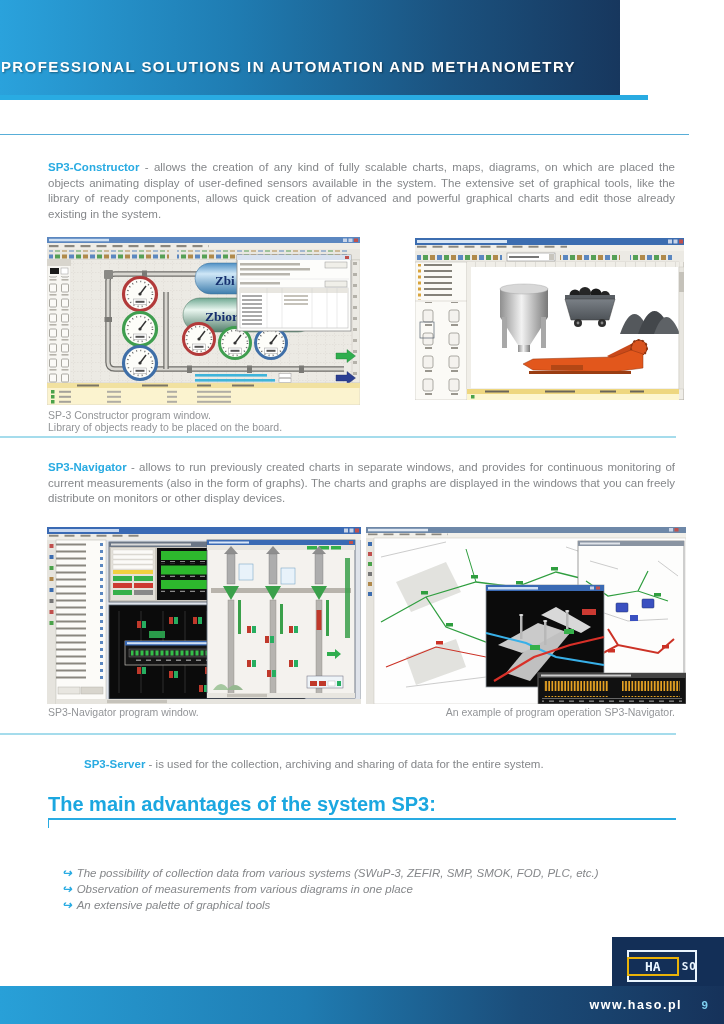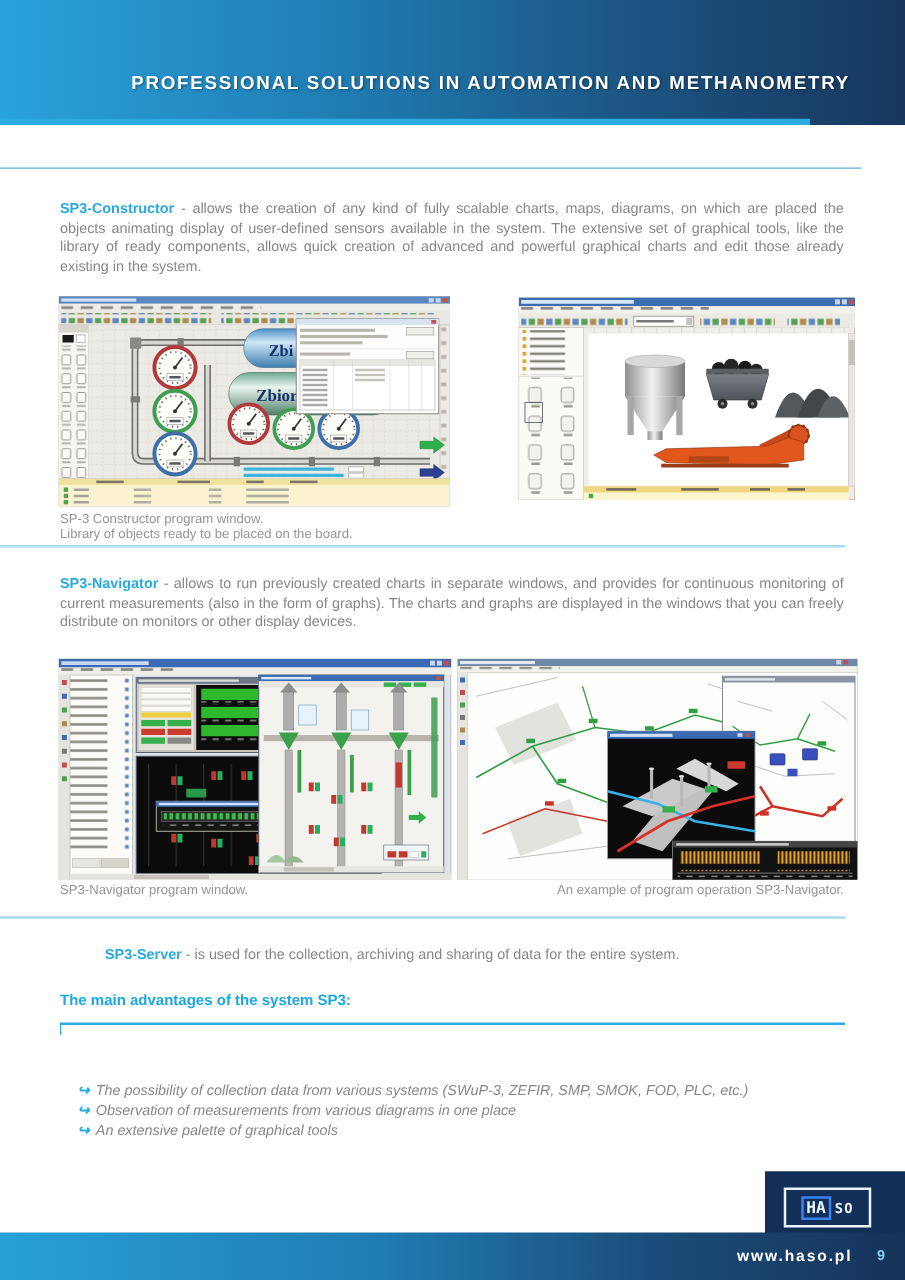--- a/index.html
+++ b/index.html
@@ -1,50 +1,50 @@
 <!DOCTYPE html>
 <html><head>
 <meta charset="utf-8">
 <style>
   html,body{margin:0;padding:0;background:#ffffff;}
   .page{position:relative;width:724px;height:1024px;background:#ffffff;overflow:hidden;
         font-family:"Liberation Sans",sans-serif;}
   
-  .hd{position:absolute;left:0;top:0;width:724px;height:100px;
+  .hd{position:absolute;left:0;top:0;width:620px;height:100px;
       background:linear-gradient(90deg,#2aa2dc 0%,#1f7cb2 38%,#1b527f 72%,#17375e 100%);}
   .hd-title{position:absolute;right:44px;top:58px;color:#fff;font-weight:bold;font-size:15px;
       letter-spacing:1.4px;white-space:nowrap;text-shadow:1px 1px 2px rgba(0,0,0,.4);}
   .hd-bar{position:absolute;left:0;bottom:0;width:648px;height:5px;background:#29abe2;}
   
   .rule-thin{position:absolute;left:0;top:134px;width:689px;height:1px;background:#58aed8;}
   .rule{position:absolute;left:0;width:676px;height:2px;background:#a5dcec;}
   
   .para{position:absolute;left:48px;width:627px;font-size:11.5px;line-height:15.5px;
         color:#85878a;text-align:justify;margin:0;}
   .accent{color:#29abe2;font-weight:bold;}
   .cap-row{position:absolute;left:48px;width:627px;display:flex;justify-content:space-between;
         font-size:10.5px;color:#939598;}
-  .adv-h{position:absolute;left:48px;top:793px;font-size:12px;font-weight:bold;color:#1ba7e0;margin:0;}
+  .adv-h{position:absolute;left:48px;top:793px;font-size:20px;font-weight:bold;color:#1ba7e0;margin:0;}
   .adv-u{position:absolute;left:48px;top:818px;width:628px;height:2px;background:#29abe2;}
   .adv-t{position:absolute;left:48px;top:820px;width:1px;height:8px;background:#29abe2;}
   .adv-list{position:absolute;left:48px;top:851px;width:627px;margin:14px;padding:0;list-style:none;
         font-size:11.5px;line-height:16px;color:#85878a;font-style:italic;}
   .blt{color:#29abe2;font-weight:bold;margin-right:5px;}
   
   .shot{position:absolute;}
   .shot svg{display:block;width:100%;height:100%;}
   
   .f-block{position:absolute;left:612px;top:937px;width:112px;height:87px;background:#132f57;}
   .f-bar{position:absolute;left:0;top:986px;width:724px;height:38px;
       background:linear-gradient(90deg,#28a0d8 0%,#1f7cb2 42%,#1b4d7a 72%,#16325a 100%);}
   .logo{position:absolute;left:627px;top:950px;width:70px;height:32px;border:2px solid #eaf6ff;
       box-sizing:border-box;display:flex;align-items:center;justify-content:center;gap:3px;
       background:transparent;}
-  .logo-ha{border:2px solid #3b82f6;color:#eaf6ff;font-weight:bold;font-size:13px;line-height:1;
-      padding:1px 2px;font-family:"DejaVu Sans Mono",monospace;}
+  .logo-ha{border:2px solid #eab308;color:#eaf6ff;font-weight:bold;font-size:13px;line-height:1;
+      padding:1px 16px;font-family:"DejaVu Sans Mono",monospace;}
   .logo-so{color:#eaf6ff;font-weight:bold;font-size:11px;line-height:1;
       font-family:"DejaVu Sans Mono",monospace;letter-spacing:1px;}
   .f-url{position:absolute;top:986px;height:38px;right:42px;display:flex;align-items:center;
       color:#ffffff;font-weight:bold;font-size:12.5px;letter-spacing:1.5px;}
   .f-page{position:absolute;top:986px;height:38px;right:16px;display:flex;align-items:center;
       color:#7fd0f0;font-weight:bold;font-size:11.5px;}
 </style>
 </head>
 <body>
 

